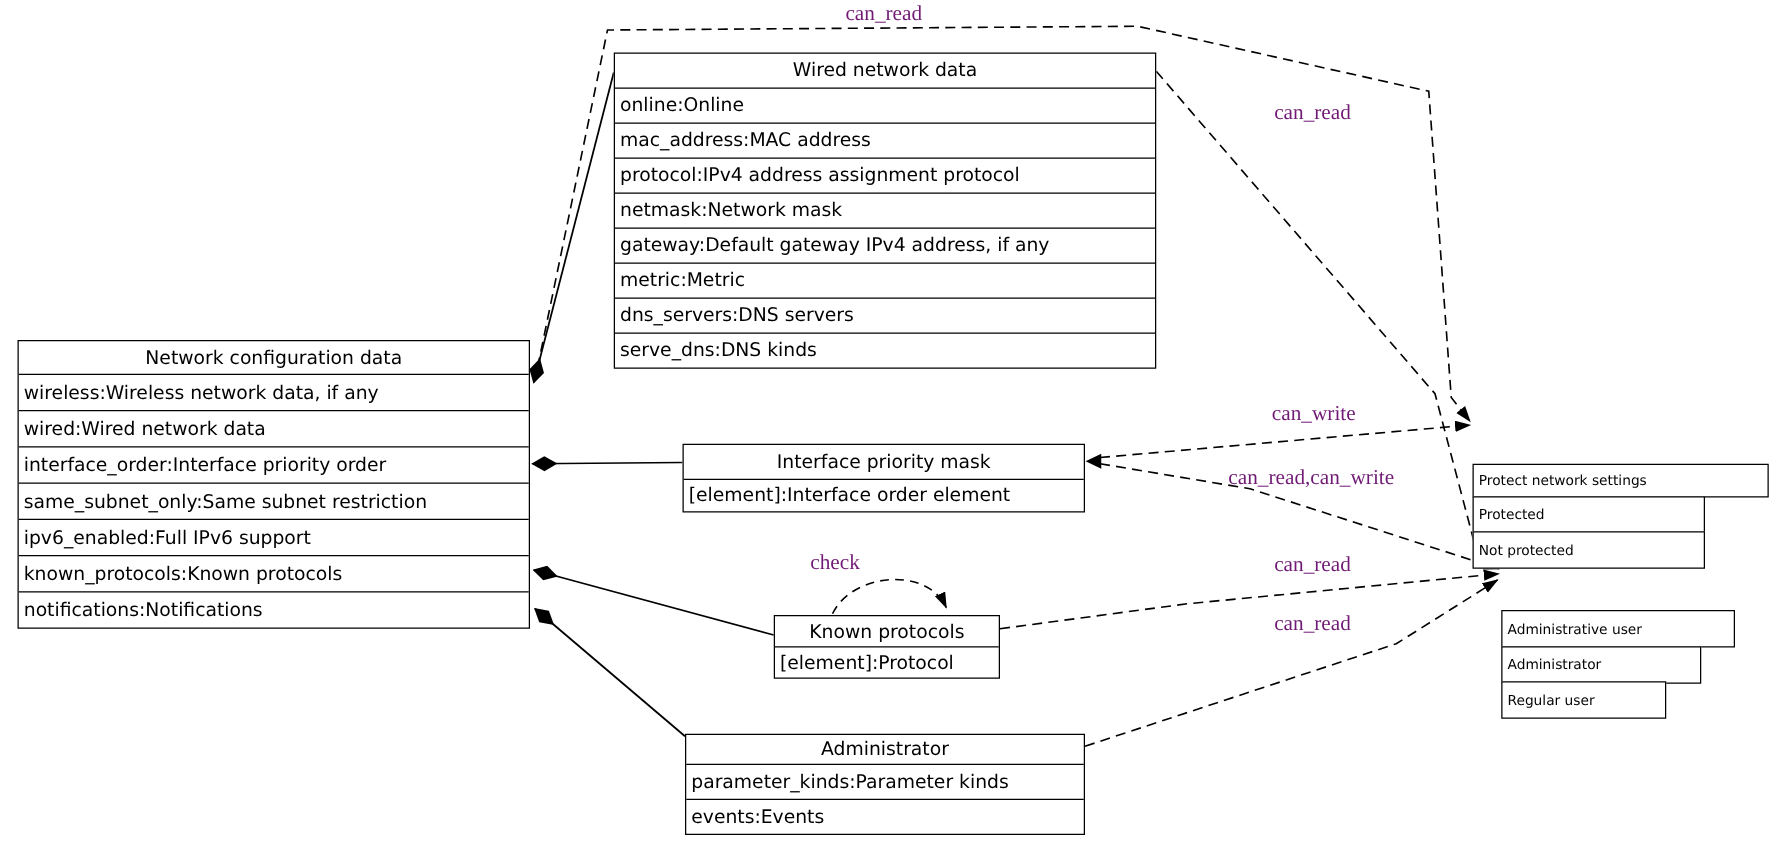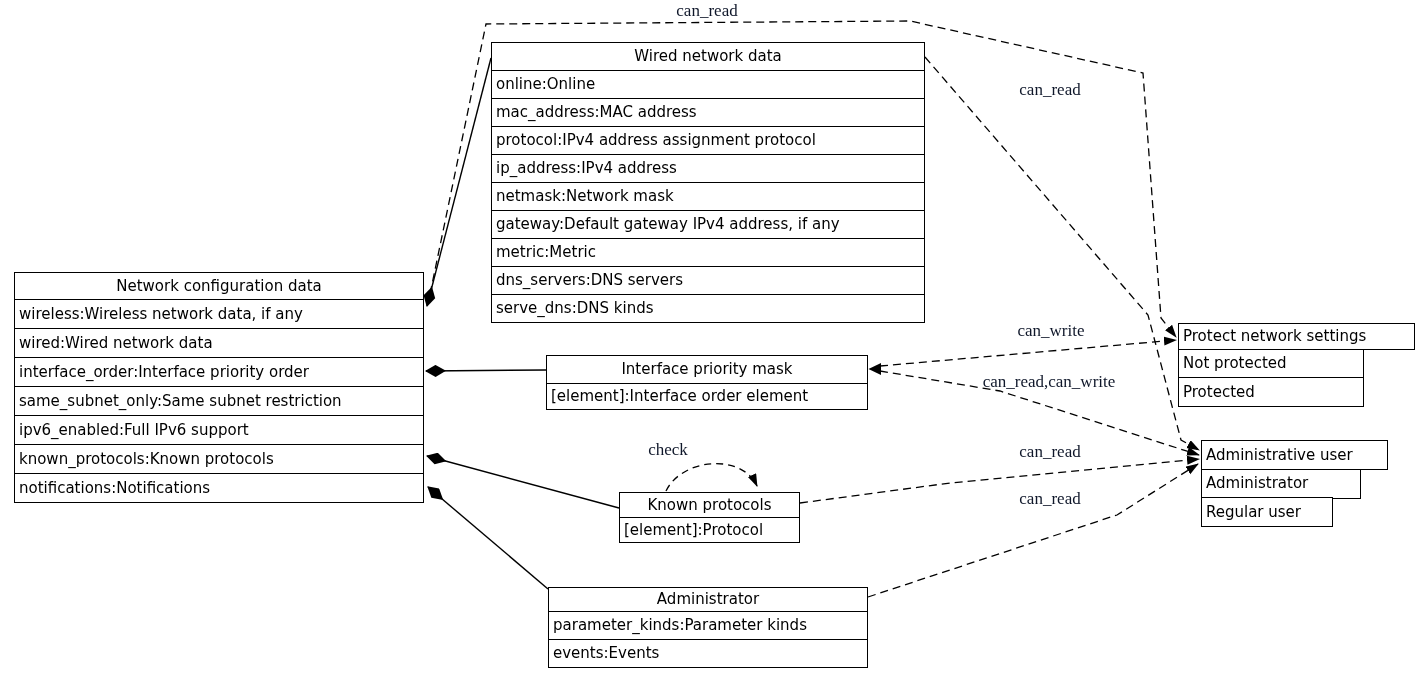--- a/index.html
+++ b/index.html
@@ -9,28 +9,28 @@
 
   
   .node{position:absolute;background:#fff;border:1.5px solid #000;box-sizing:border-box;
         font-size:15px;line-height:1;}
   .node .t{display:flex;align-items:center;justify-content:center;box-sizing:border-box;
            white-space:nowrap;overflow:hidden;}
   .node .r{display:flex;align-items:center;border-top:1.5px solid #000;padding:0 4px;
            box-sizing:border-box;white-space:nowrap;overflow:hidden;}
 
   
-  .enum{position:absolute;font-size:15px;line-height:1;}
+  .enum{position:absolute;font-size:11px;line-height:1;margin-top:48px;}
   .enum .t,.enum .r{border:1.5px solid #000;background:#fff;display:flex;align-items:center;
            padding:0 4px;box-sizing:border-box;white-space:nowrap;overflow:hidden;}
   .enum .r{margin-top:-1.5px;}
 
   
   .elabel{position:absolute;transform:translateX(-50%);white-space:nowrap;
-          font-family:"Liberation Serif","DejaVu Serif",serif;font-size:17px;color:#0f172a;}
+          font-family:"Liberation Serif","DejaVu Serif",serif;font-size:17px;color:#701a75;}
 </style>
 </head>
 <body>
 
 <div id="canvas">
 
   <svg id="edges" viewBox="0 0 1427 678" xmlns="http://www.w3.org/2000/svg">
     <defs>
       <marker id="arrow" markerUnits="userSpaceOnUse" markerWidth="14" markerHeight="10" refX="12" refY="4.5" orient="auto">
         <path d="M0,0 L13,4.5 L0,9 Z" fill="#000"></path>
@@ -65,21 +65,20 @@
     <div class="r" style="height:29px">ipv6_enabled:Full IPv6 support</div>
     <div class="r" style="height:29px">known_protocols:Known protocols</div>
     <div class="r" style="height:29px">notifications:Notifications</div>
   </div>
 
   <div class="node" style="left:491px;top:42px;width:434px">
     <div class="t" style="height:27px">Wired network data</div>
     <div class="r" style="height:28px">online:Online</div>
     <div class="r" style="height:28px">mac_address:MAC address</div>
     <div class="r" style="height:28px">protocol:IPv4 address assignment protocol</div>
-    <div class="r" style="height:28px">ip_address:IPv4 address</div>
     <div class="r" style="height:28px">netmask:Network mask</div>
     <div class="r" style="height:28px">gateway:Default gateway IPv4 address, if any</div>
     <div class="r" style="height:28px">metric:Metric</div>
     <div class="r" style="height:28px">dns_servers:DNS servers</div>
     <div class="r" style="height:28px">serve_dns:DNS kinds</div>
   </div>
 
   <div class="node" style="left:546px;top:355px;width:322px">
     <div class="t" style="height:27px">Interface priority mask</div>
     <div class="r" style="height:26px">[element]:Interface order element</div>
@@ -91,22 +90,22 @@
   </div>
 
   <div class="node" style="left:548px;top:587px;width:320px">
     <div class="t" style="height:23px">Administrator</div>
     <div class="r" style="height:28px">parameter_kinds:Parameter kinds</div>
     <div class="r" style="height:28px">events:Events</div>
   </div>
 
   <div class="enum" style="left:1178px;top:323px">
     <div class="t" style="width:237px;height:27px">Protect network settings</div>
+    <div class="r" style="width:186px;height:30px">Protected</div>
     <div class="r" style="width:186px;height:30px">Not protected</div>
-    <div class="r" style="width:186px;height:30px">Protected</div>
   </div>
 
   <div class="enum" style="left:1201px;top:440px">
     <div class="t" style="width:187px;height:30px">Administrative user</div>
     <div class="r" style="width:160px;height:30px">Administrator</div>
     <div class="r" style="width:132px;height:30px">Regular user</div>
   </div>
 
   <div class="elabel" style="left:707px;top:1px">can_read</div>
   <div class="elabel" style="left:1050px;top:80px">can_read</div>

